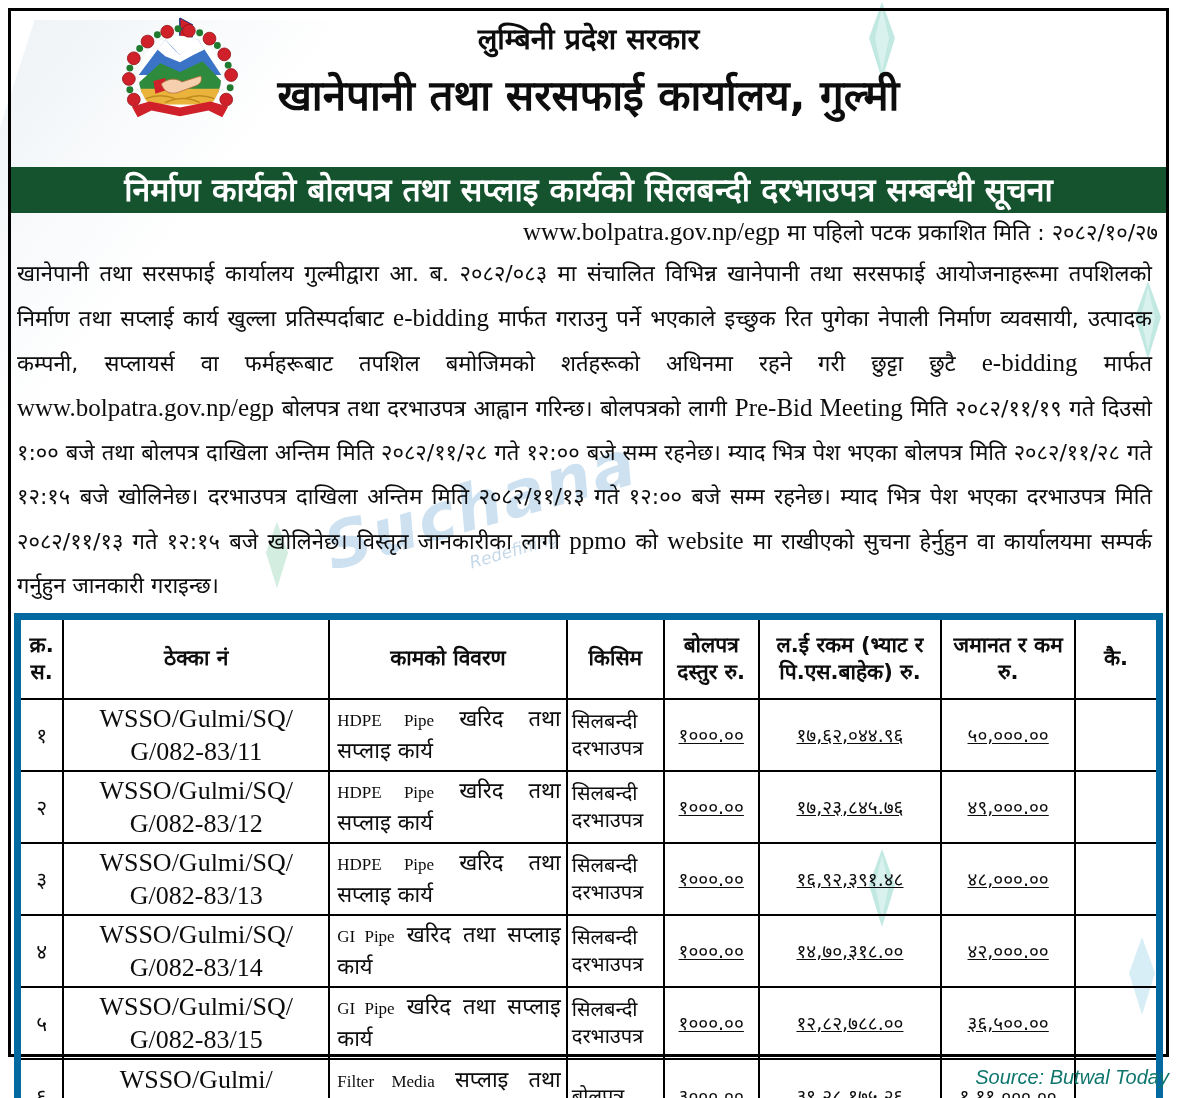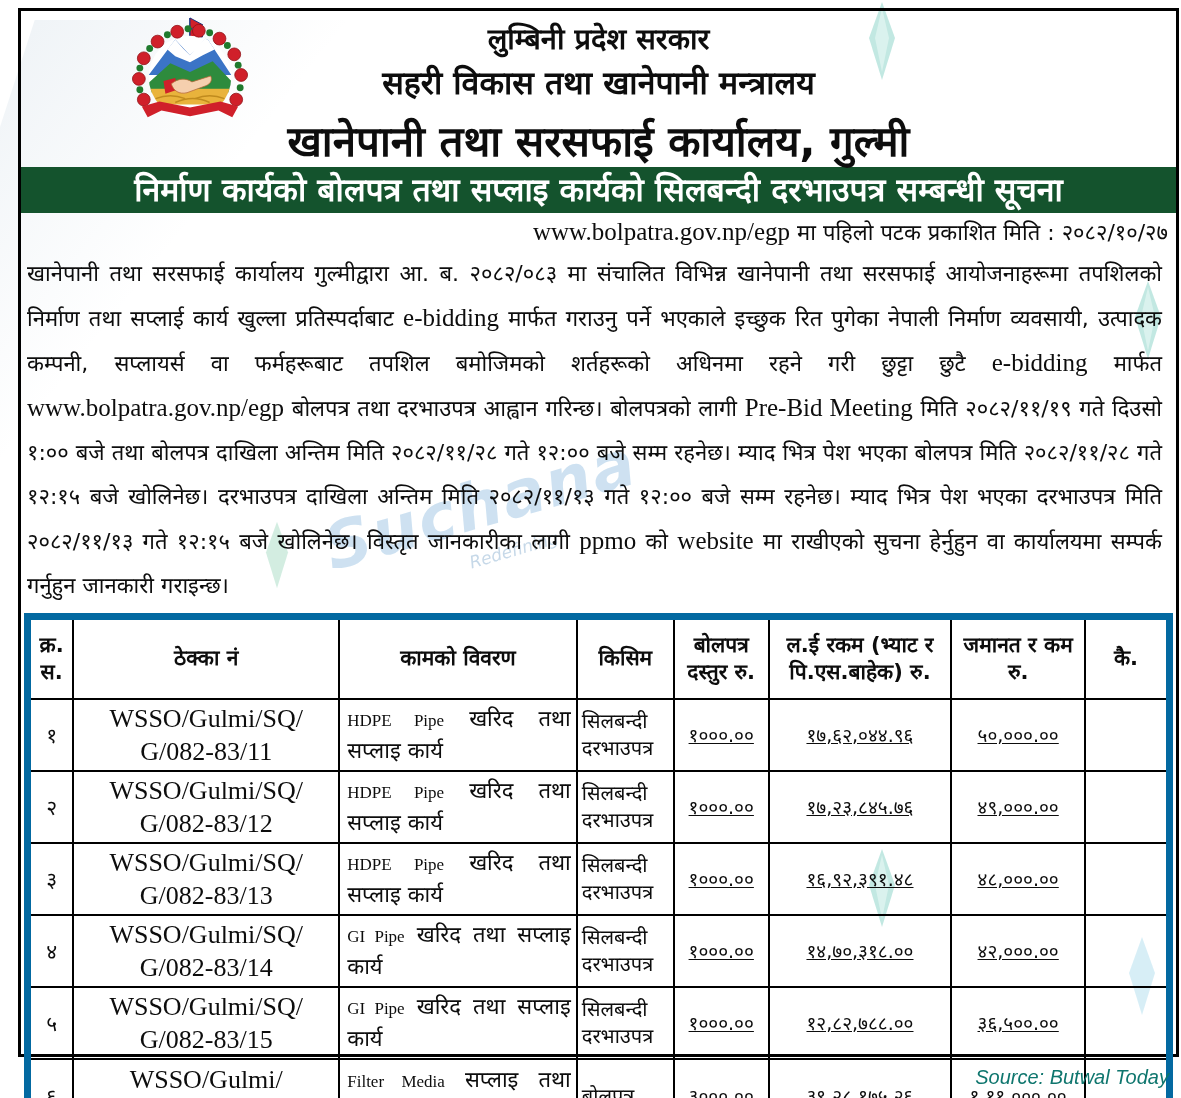--- a/index.html
+++ b/index.html
@@ -5,21 +5,21 @@
   html,body{margin:0;padding:0;}
   body{width:1181px;height:1098px;background:#ffffff;font-family:"DejaVu Sans",sans-serif;color:#0d0d0d;position:relative;overflow:hidden;}
   .page{position:absolute;inset:0;background:#ffffff;}
   
   .wm-layer{position:absolute;inset:0;z-index:0;pointer-events:none;}
   .wm-brand{position:absolute;left:320px;top:468px;font-size:64px;font-weight:bold;font-style:italic;color:#7fb3dc;opacity:.38;transform:rotate(-16deg);letter-spacing:2px;}
   .wm-tagline{position:absolute;left:468px;top:540px;font-size:17px;font-style:italic;color:#8fb3d2;opacity:.5;transform:rotate(-16deg);}
   .wm-kite{position:absolute;opacity:.45;}
   .wm-band{position:absolute;left:-40px;top:20px;width:360px;height:460px;background:linear-gradient(115deg,rgba(160,185,205,.16) 0%,rgba(160,185,205,0) 55%);transform:skewX(-18deg);}
   
-  .notice{position:absolute;left:18px;top:8px;width:1161px;height:1049px;border:3px solid #000;box-sizing:border-box;z-index:1;}
+  .notice{position:absolute;left:8px;top:8px;width:1161px;height:1049px;border:3px solid #000;box-sizing:border-box;z-index:1;}
   .masthead{position:relative;height:156px;}
   .emblem{position:absolute;left:94px;top:5px;width:150px;height:118px;}
   .t1{padding-top:12px;text-align:center;font-weight:bold;font-size:29px;line-height:33px;}
   .t2{margin-top:9px;text-align:center;font-weight:bold;font-size:32px;line-height:37px;}
   .t3{margin-top:15px;text-align:center;font-weight:bold;font-size:42px;line-height:50px;}
   .banner{background:#14532d;color:#ffffff;text-align:center;font-weight:bold;font-size:32px;line-height:46px;height:46px;overflow:hidden;}
   .publish{text-align:right;font-weight:normal;font-size:22px;line-height:32px;padding:3px 8px 0 0;}
   .publish .latin{font-family:"Liberation Serif",serif;font-size:25px;}
   .bodytext{font-size:22px;line-height:44px;text-align:justify;padding:3px 14px 0 6px;}
   .bodytext .latin{font-family:"Liberation Serif",serif;font-size:25px;}
@@ -104,21 +104,20 @@
             <circle cx="62" cy="16" r="6.5"></circle>
             <circle cx="42" cy="26" r="6.5"></circle>
             <circle cx="28" cy="43" r="6.5"></circle>
             <circle cx="23" cy="64" r="6.5"></circle>
             <circle cx="28" cy="85" r="6.5"></circle>
             <circle cx="122" cy="85" r="6.5"></circle>
         </g>
         <path d="M26,92 L44,87 L75,93 L106,87 L124,92 L118,103 L104,96 L75,102 L46,96 L32,103 Z" fill="#d0202a"></path>
       </svg>
       <div class="t1">लुम्बिनी प्रदेश सरकार</div>
-      <div class="t2">सहरी विकास तथा खानेपानी मन्त्रालय</div>
       <div class="t3">खानेपानी तथा सरसफाई कार्यालय, गुल्मी</div>
     </div>
 
     <div class="banner">निर्माण कार्यको बोलपत्र तथा सप्लाइ कार्यको सिलबन्दी दरभाउपत्र सम्बन्धी सूचना</div>
 
     <div class="publish">
       <span class="latin">www.bolpatra.gov.np/egp</span>
       <span>मा पहिलो पटक प्रकाशित मिति : २०८२/१०/२७</span>
     </div>
 

